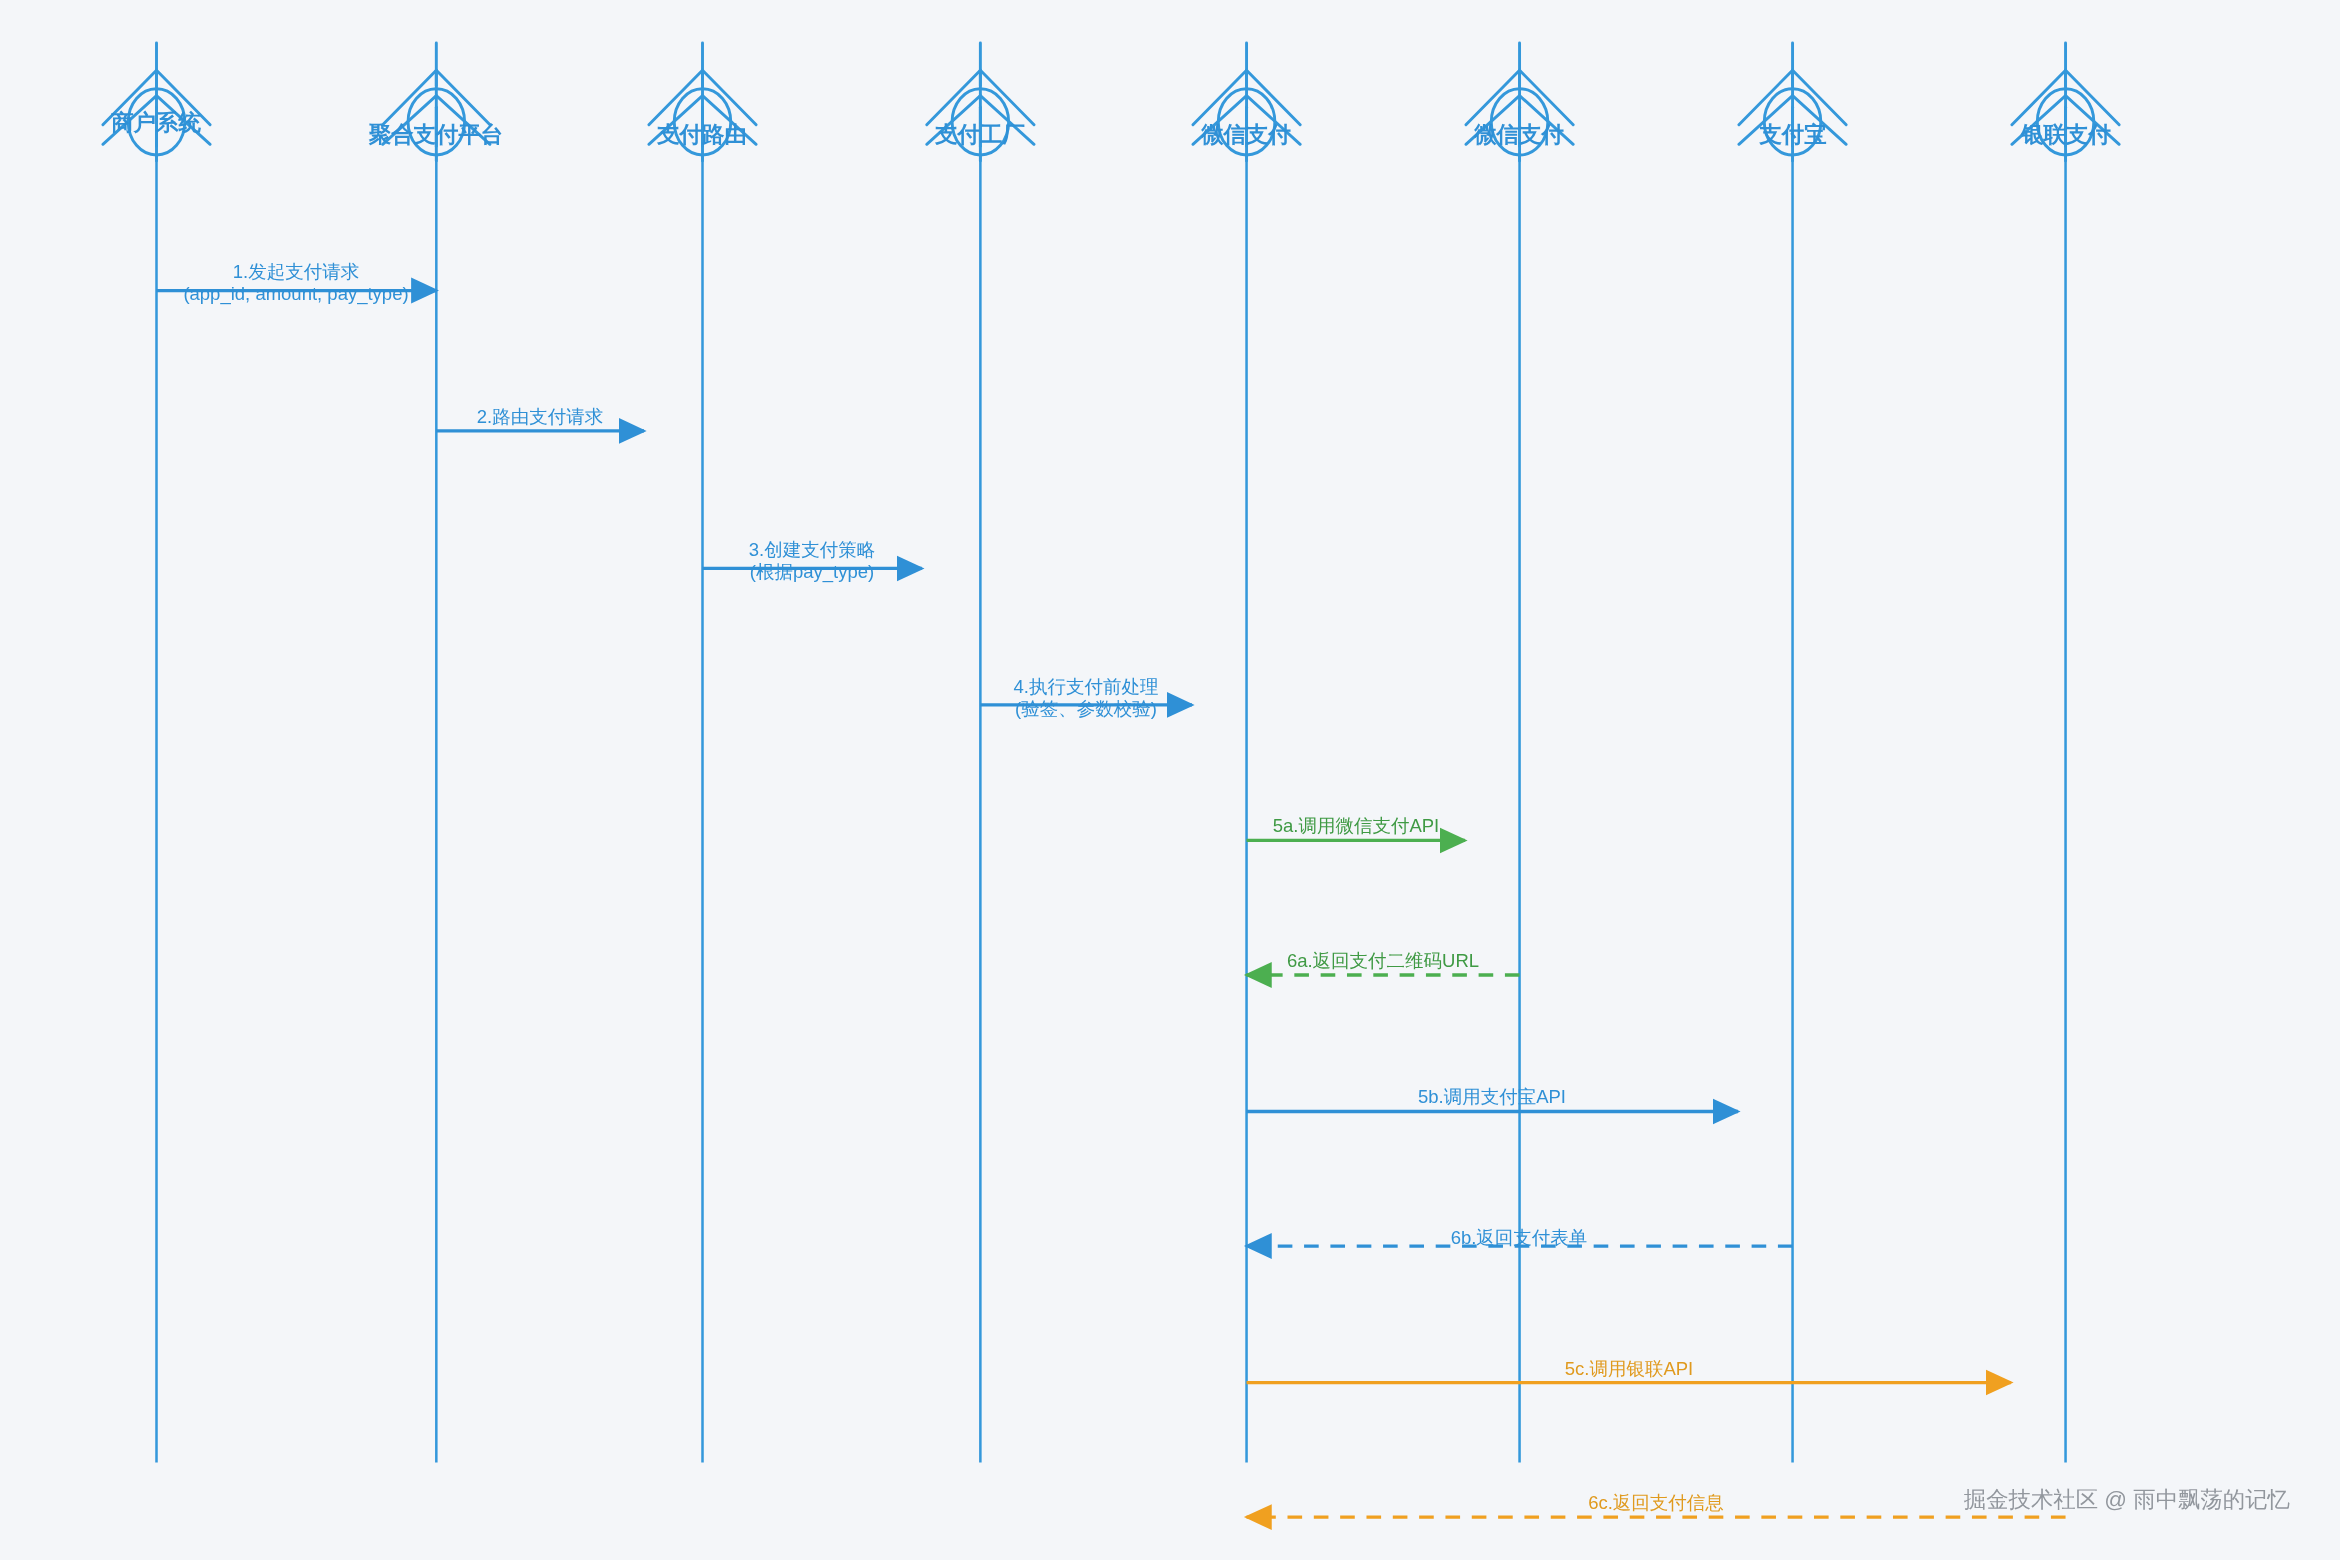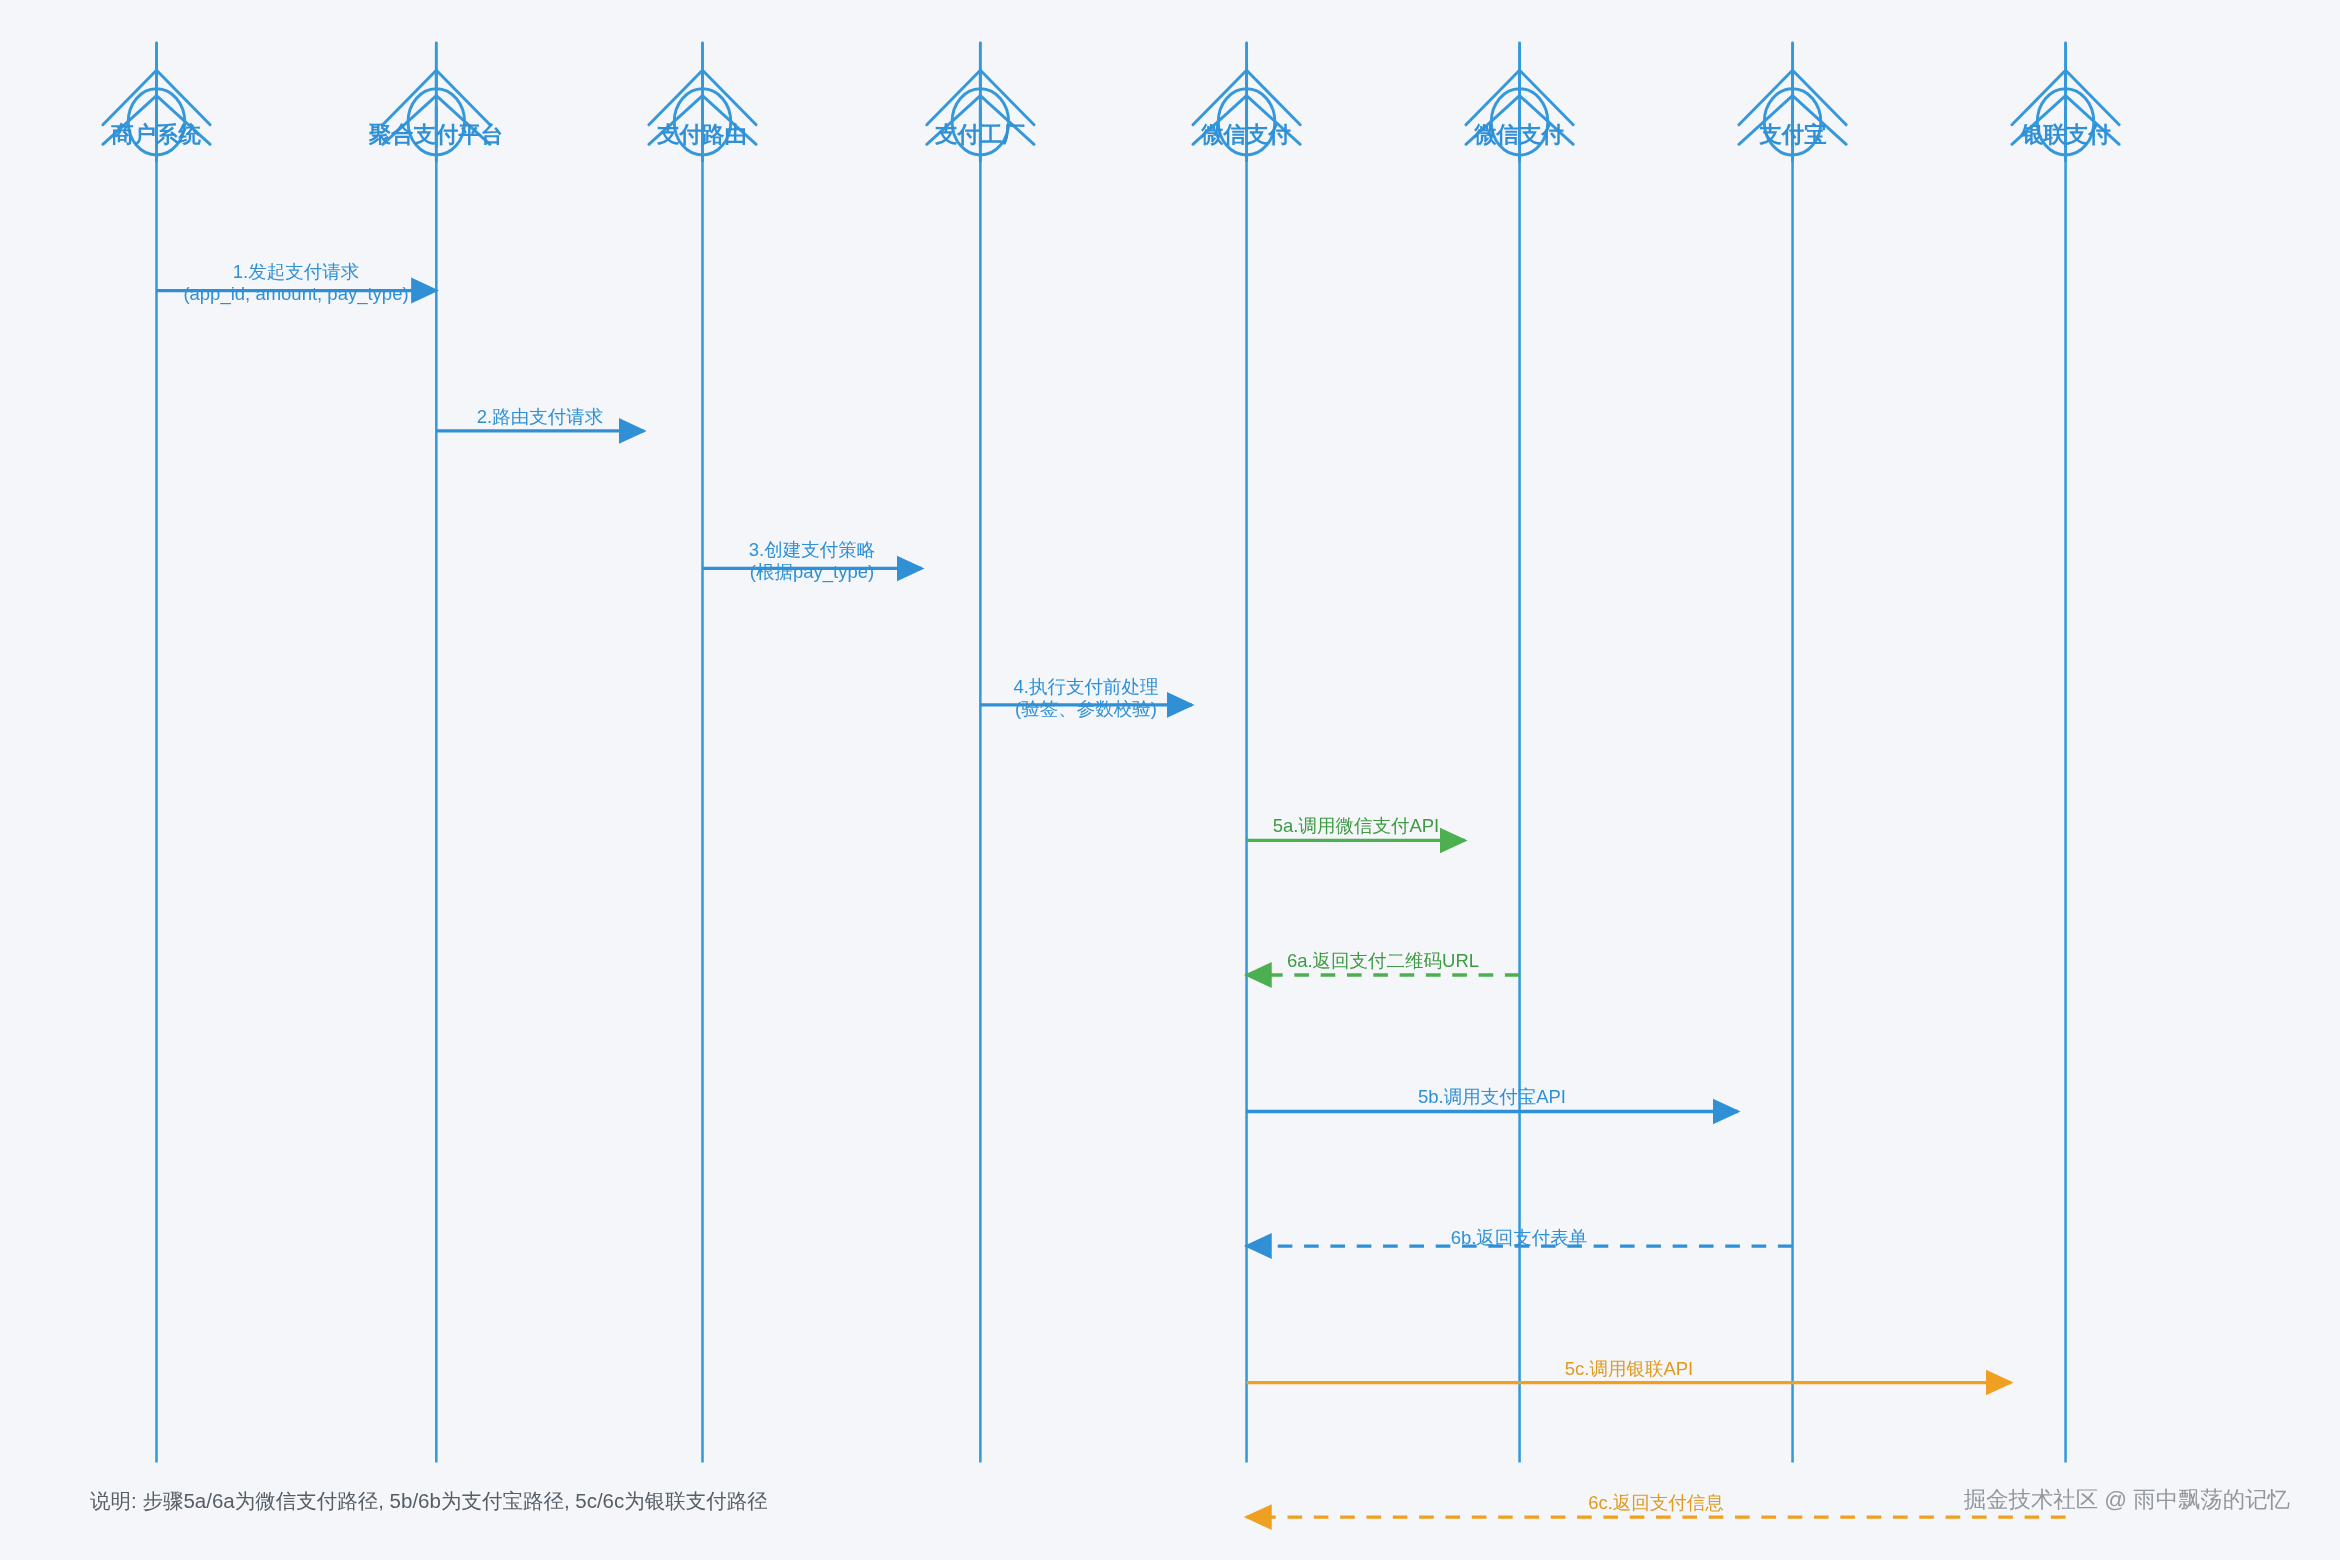--- a/index.html
+++ b/index.html
@@ -196,21 +196,21 @@
         <line x1="1558" y1="1000" x2="1278" y2="1000" stroke="#4caf50" stroke-width="3.4" marker-end="url(#arrow-green)" stroke-dasharray="15 12"></line>
         <line x1="1278" y1="1140" x2="1782" y2="1140" stroke="#2f90d6" stroke-width="3.4" marker-end="url(#arrow-blue)"></line>
         <line x1="1838" y1="1278" x2="1278" y2="1278" stroke="#2f90d6" stroke-width="3.4" marker-end="url(#arrow-blue)" stroke-dasharray="15 12"></line>
         <line x1="1278" y1="1418" x2="2062" y2="1418" stroke="#f0a020" stroke-width="3.4" marker-end="url(#arrow-orange)"></line>
         <line x1="2118" y1="1556" x2="1278" y2="1556" stroke="#f0a020" stroke-width="3.4" marker-end="url(#arrow-orange)" stroke-dasharray="15 12"></line>
       </g>
   </svg>
 
 
   <div id="actor-labels">
-      <div class="actor-label" style="left: 156px; top: 119px; color: rgb(47, 144, 214);">商户系统</div>
+      <div class="actor-label" style="left: 156px; top: 107px; color: rgb(47, 144, 214);">商户系统</div>
       <div class="actor-label" style="left: 436px; top: 119px; color: rgb(47, 144, 214);">聚合支付平台</div>
       <div class="actor-label" style="left: 702px; top: 119px; color: rgb(47, 144, 214);">支付路由</div>
       <div class="actor-label" style="left: 980px; top: 119px; color: rgb(47, 144, 214);">支付工厂</div>
       <div class="actor-label" style="left: 1246px; top: 119px; color: rgb(47, 144, 214);">微信支付</div>
       <div class="actor-label" style="left: 1519px; top: 119px; color: rgb(47, 144, 214);">微信支付</div>
       <div class="actor-label" style="left: 1793px; top: 119px; color: rgb(47, 144, 214);">支付宝</div>
       <div class="actor-label" style="left: 2066px; top: 119px; color: rgb(47, 144, 214);">银联支付</div>
     </div>
   <div id="message-labels">
       <div class="msg-label" style="left: 296px; color: rgb(47, 144, 214); top: 261px;"><span>1.发起支付请求</span><span class="l2">(app_id, amount, pay_type)</span></div>
@@ -218,17 +218,16 @@
       <div class="msg-label" style="left: 812px; color: rgb(47, 144, 214); top: 539px;"><span>3.创建支付策略</span><span class="l2">(根据pay_type)</span></div>
       <div class="msg-label" style="left: 1086px; color: rgb(47, 144, 214); top: 676px;"><span>4.执行支付前处理</span><span class="l2">(验签、参数校验)</span></div>
       <div class="msg-label" style="left: 1356px; color: rgb(63, 154, 68); top: 815px;"><span>5a.调用微信支付API</span></div>
       <div class="msg-label" style="left: 1383px; color: rgb(63, 154, 68); top: 950px;"><span>6a.返回支付二维码URL</span></div>
       <div class="msg-label" style="left: 1492px; color: rgb(47, 144, 214); top: 1086px;"><span>5b.调用支付宝API</span></div>
       <div class="msg-label" style="left: 1519px; color: rgb(47, 144, 214); top: 1221px; margin-top: 6px;"><span>6b.返回支付表单</span></div>
       <div class="msg-label" style="left: 1629px; color: rgb(224, 154, 30); top: 1358px;"><span>5c.调用银联API</span></div>
       <div class="msg-label" style="left: 1656px; color: rgb(224, 154, 30); top: 1492px;"><span>6c.返回支付信息</span></div>
     </div>
 
-  <div class="footer-note">说明: 步骤5a/6a为微信支付路径, 5b/6b为支付宝路径, 5c/6c为银联支付路径</div>
   <div class="watermark">掘金技术社区 @ 雨中飘荡的记忆</div>
 
 </div>
 
 
 </body></html>

